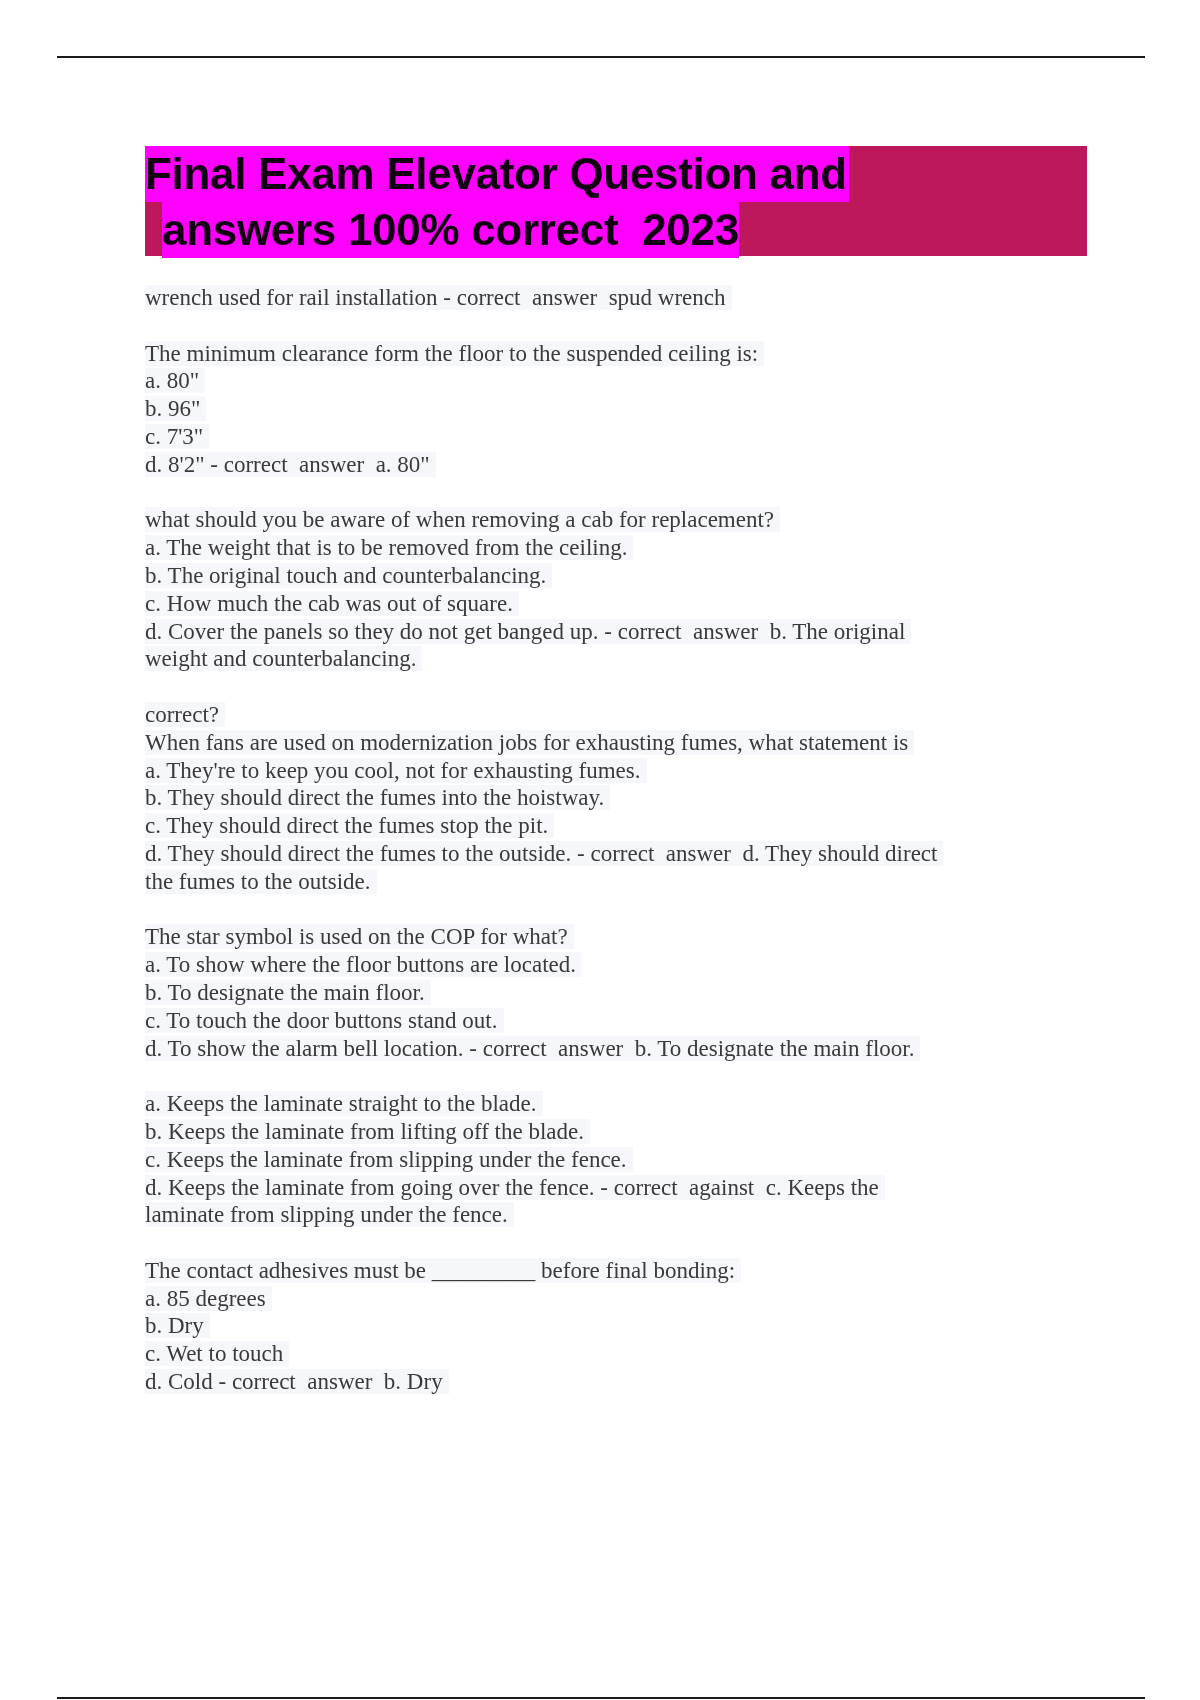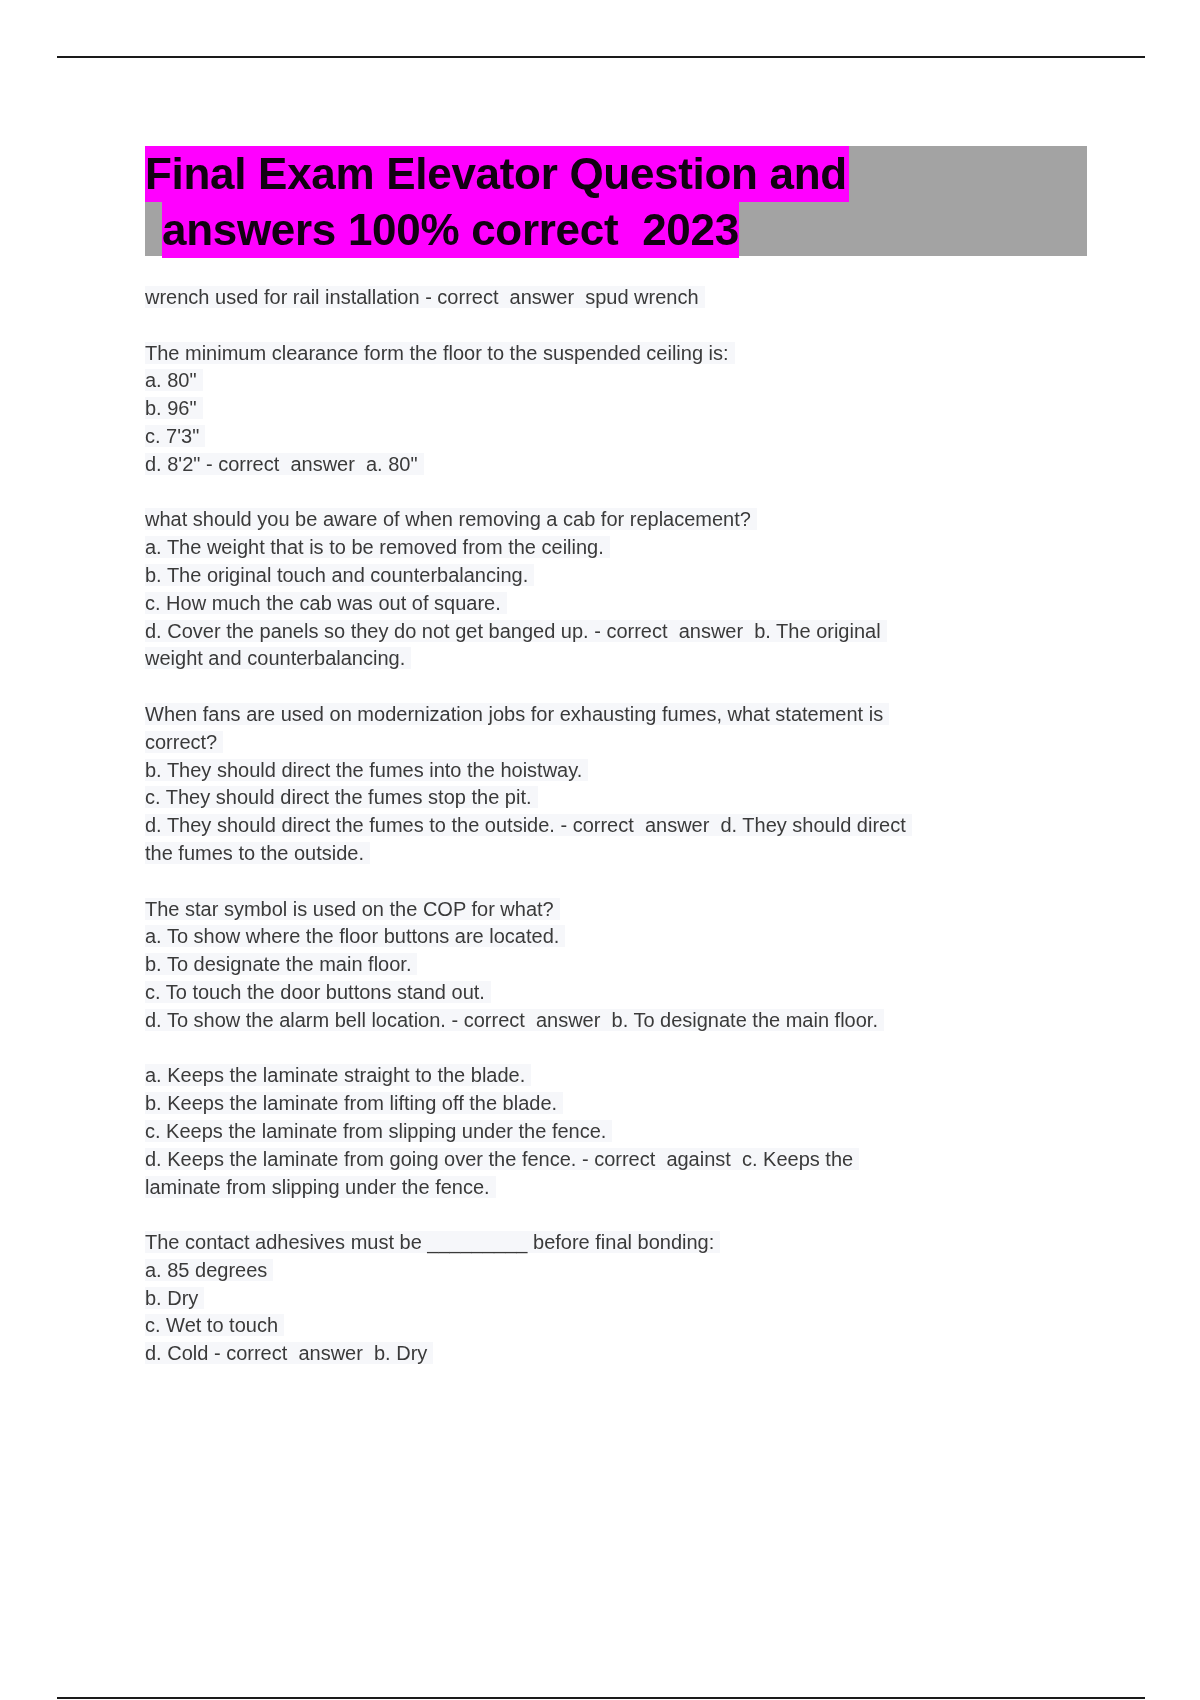--- a/index.html
+++ b/index.html
@@ -2,33 +2,33 @@
 <html><head>
   <meta charset="utf-8">
   <style>
     html, body { margin: 0; padding: 0; background: #ffffff; }
     body { width: 1200px; height: 1700px; position: relative; overflow: hidden; }
     .rule { position: absolute; left: 57px; width: 1088px; height: 2px; background: #1a1a1a; }
     .rule.top { top: 56px; }
     .rule.bottom { top: 1697px; }
     .title-block {
       position: absolute; left: 145px; top: 146px; width: 942px; height: 110px;
-      background: #a3a3a3;
+      background: #be185d;
     }
     .title-line {
       display: inline-block; background: #ff00ff; color: #120012;
       font-family: "Liberation Sans", sans-serif; font-weight: bold;
       font-size: 44px; line-height: 56px; height: 56px; white-space: pre;
       letter-spacing: -0.3px;
     }
     .title-line.l1 { position: absolute; left: 0; top: 0; padding-right: 2px; }
     .title-line.l2 { position: absolute; left: 17px; top: 56px; }
     .content {
       position: absolute; left: 145px; top: 284px; width: 940px;
-      font-family: Liberation Sans, sans-serif; font-size: 20px; color: #3a3a3a;
+      font-family: Liberation Serif, serif; font-size: 23px; color: #3a3a3a;
       line-height: 27.8px;
     }
     .q { margin: 0 0 27.8px 0; }
     .ln {
       display: block; white-space: pre;
     }
     .ln span.hl { background: #f6f7fa; padding-right: 6px; }
   </style>
 </head>
 <body>
@@ -57,22 +57,23 @@
   <div class="q">
     <span class="ln"><span class="hl">what should you be aware of when removing a cab for replacement?</span></span>
     <span class="ln"><span class="hl">a. The weight that is to be removed from the ceiling.</span></span>
     <span class="ln"><span class="hl">b. The original touch and counterbalancing.</span></span>
     <span class="ln"><span class="hl">c. How much the cab was out of square.</span></span>
     <span class="ln"><span class="hl">d. Cover the panels so they do not get banged up. - correct  answer  b. The original</span></span>
     <span class="ln"><span class="hl">weight and counterbalancing.</span></span>
   </div>
 
   <div class="q">
+    <span class="ln"><span class="hl">correct?</span></span>
     <span class="ln"><span class="hl">When fans are used on modernization jobs for exhausting fumes, what statement is</span></span>
-    <span class="ln"><span class="hl">correct?</span></span>
+    <span class="ln"><span class="hl">a. They're to keep you cool, not for exhausting fumes.</span></span>
     <span class="ln"><span class="hl">b. They should direct the fumes into the hoistway.</span></span>
     <span class="ln"><span class="hl">c. They should direct the fumes stop the pit.</span></span>
     <span class="ln"><span class="hl">d. They should direct the fumes to the outside. - correct  answer  d. They should direct</span></span>
     <span class="ln"><span class="hl">the fumes to the outside.</span></span>
   </div>
 
   <div class="q">
     <span class="ln"><span class="hl">The star symbol is used on the COP for what?</span></span>
     <span class="ln"><span class="hl">a. To show where the floor buttons are located.</span></span>
     <span class="ln"><span class="hl">b. To designate the main floor.</span></span>

